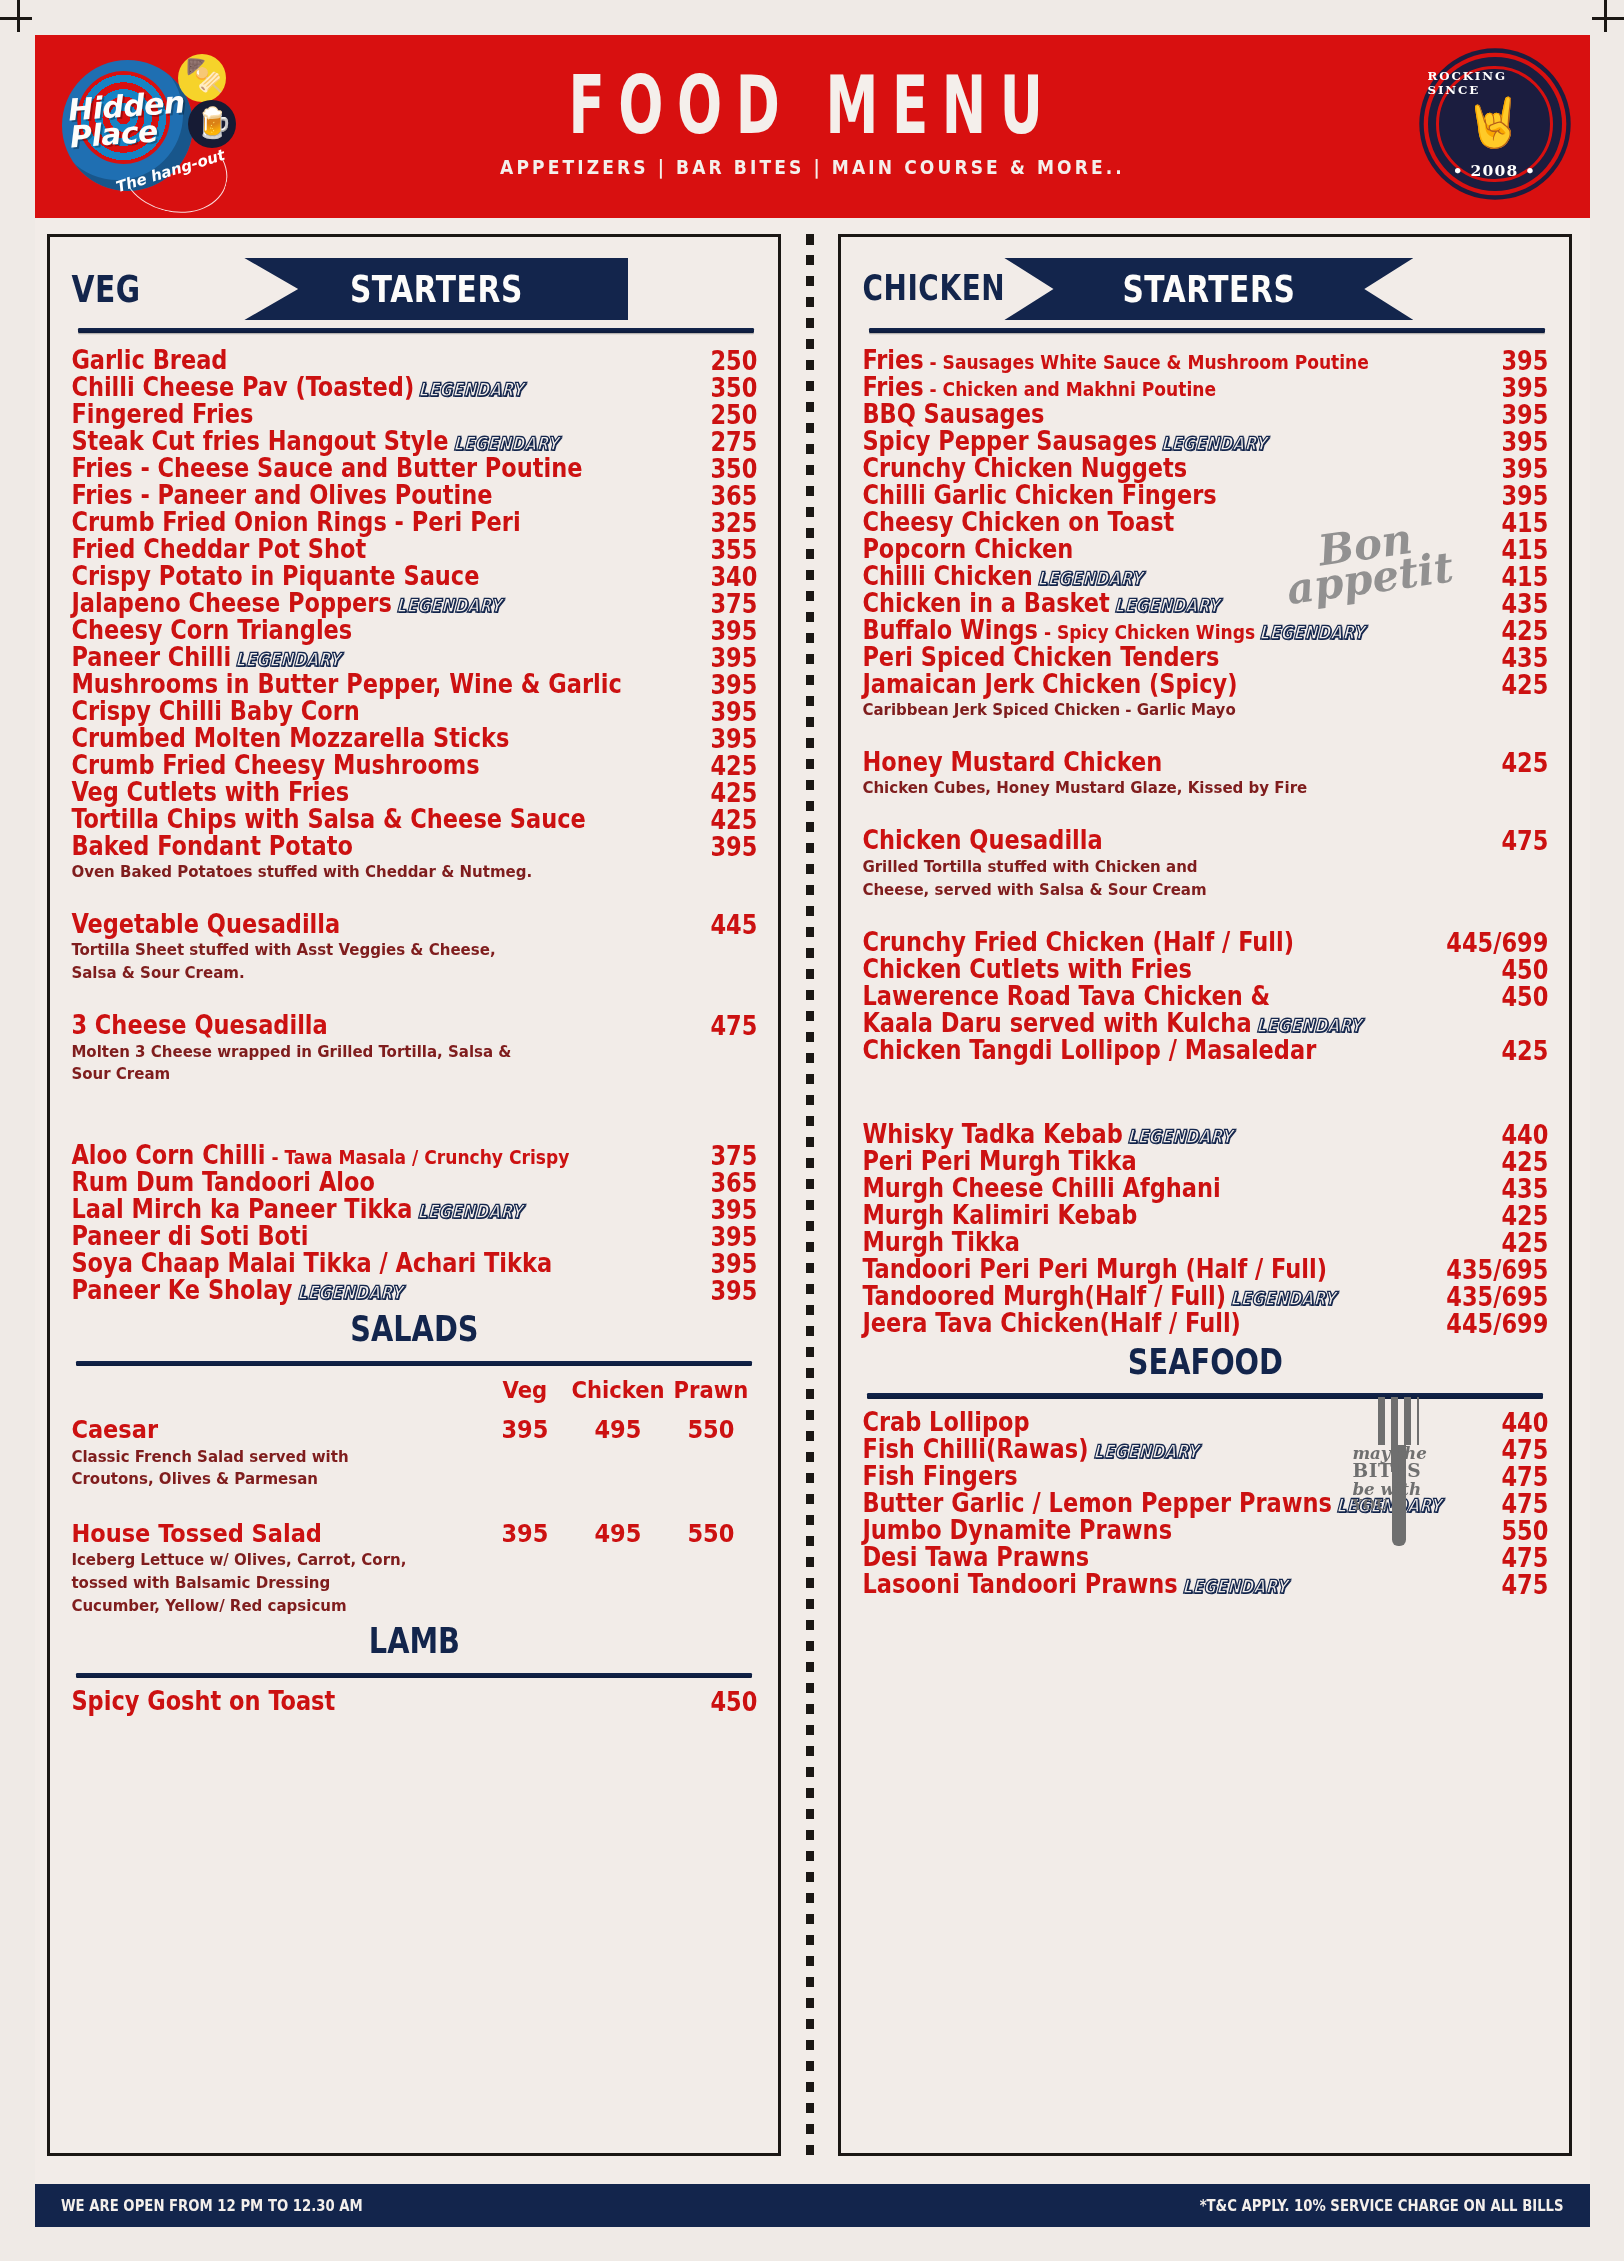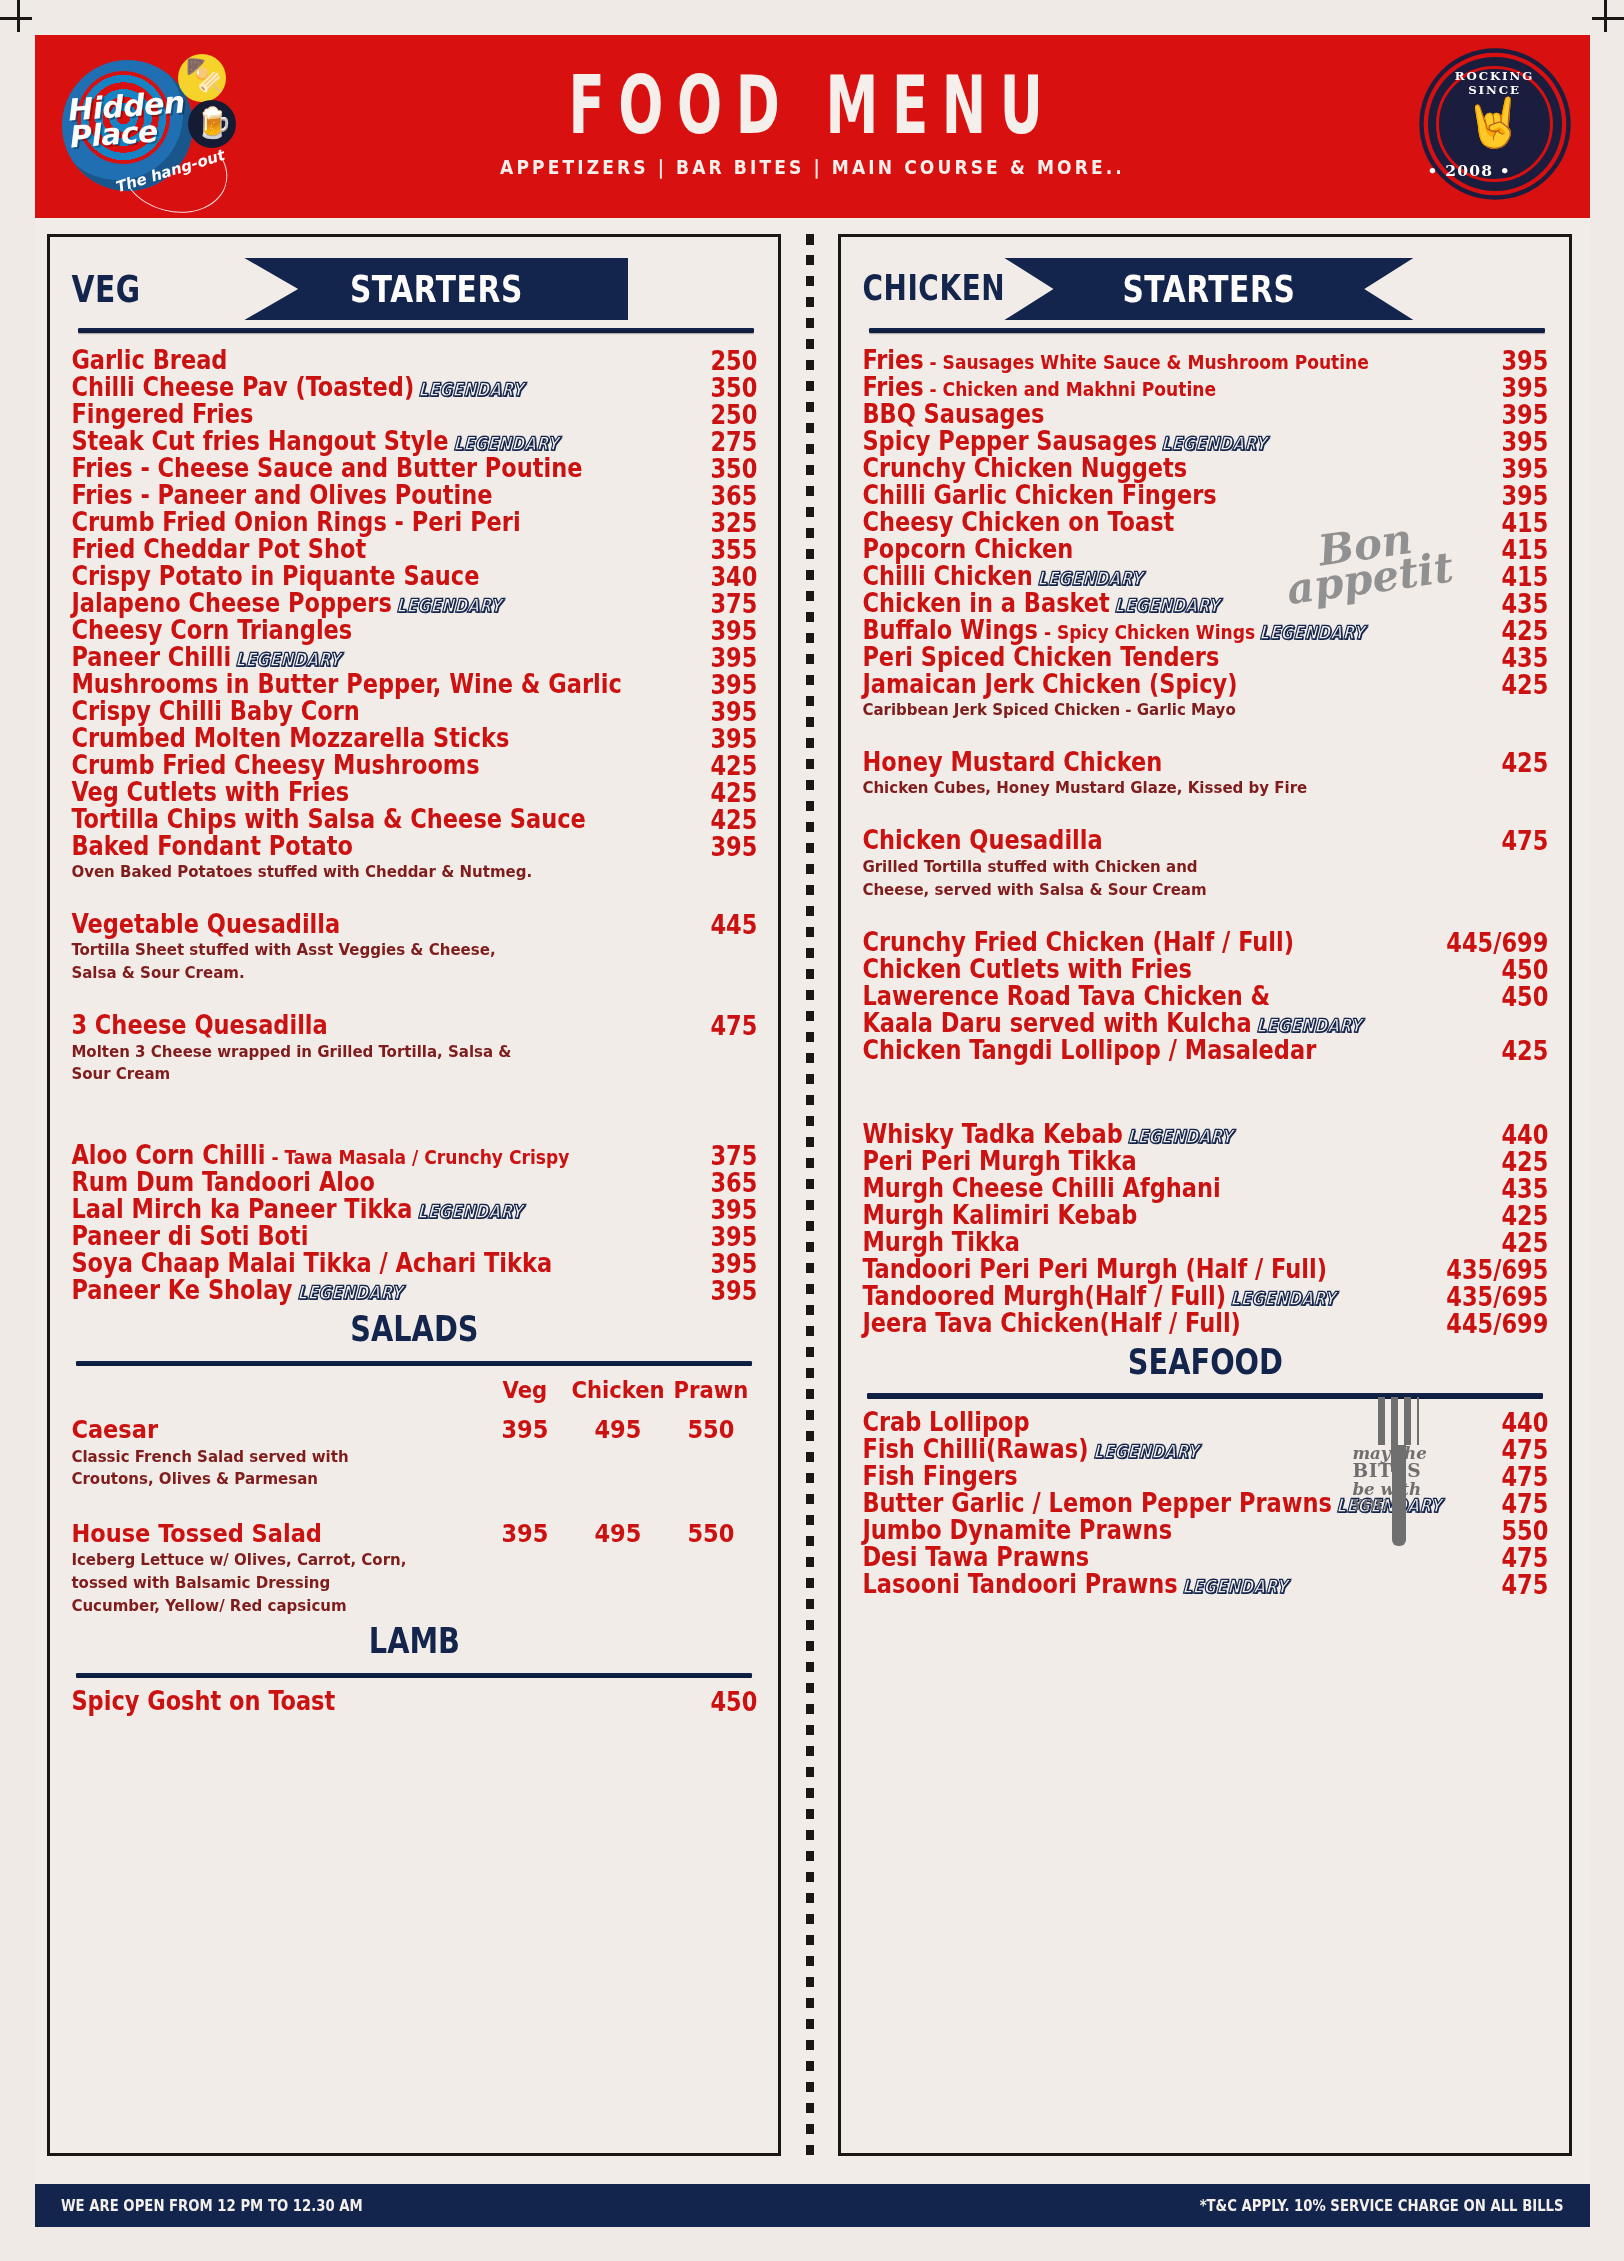--- a/index.html
+++ b/index.html
@@ -84,26 +84,26 @@
     background:#1b1d3f;color:#fff;
     box-shadow:0 0 0 4.3px #d81010, 0 0 0 8.7px #1b1d3f;
   }
   .badge .ring{
     position:absolute;inset:8.7px;border-radius:50%;border:3.7px solid #d81010;
   }
   .badge .hand{
     position:absolute;left:50%;top:50%;transform:translate(-50%,-52%);font-size:48px;line-height:1;
   }
   .badge .topt{
-    position:absolute;left:0;right:0;top:12.4px;text-align:center;
+    position:absolute;left:0;right:0;top:12.4px;text-align:left;
     font-size:11.8px;font-weight:bold;letter-spacing:1.9px;
     font-family:"DejaVu Serif", serif;
   }
   .badge .bott{
-    position:absolute;left:0;right:0;bottom:11px;
+    position:absolute;left:0;right:0;bottom:11px;text-align:center;
     font-size:15.5px;font-weight:bold;letter-spacing:1.2px;
     font-family:"DejaVu Serif", serif;
   }
 
   
   .body{position:relative;padding:16px 12.4px 0 12.4px;height:1938px;box-sizing:border-box;}
   .cols{display:flex;height:100%;align-items:stretch;}
   .col{
     position:relative;
     border:3.1px solid #1b1714;

